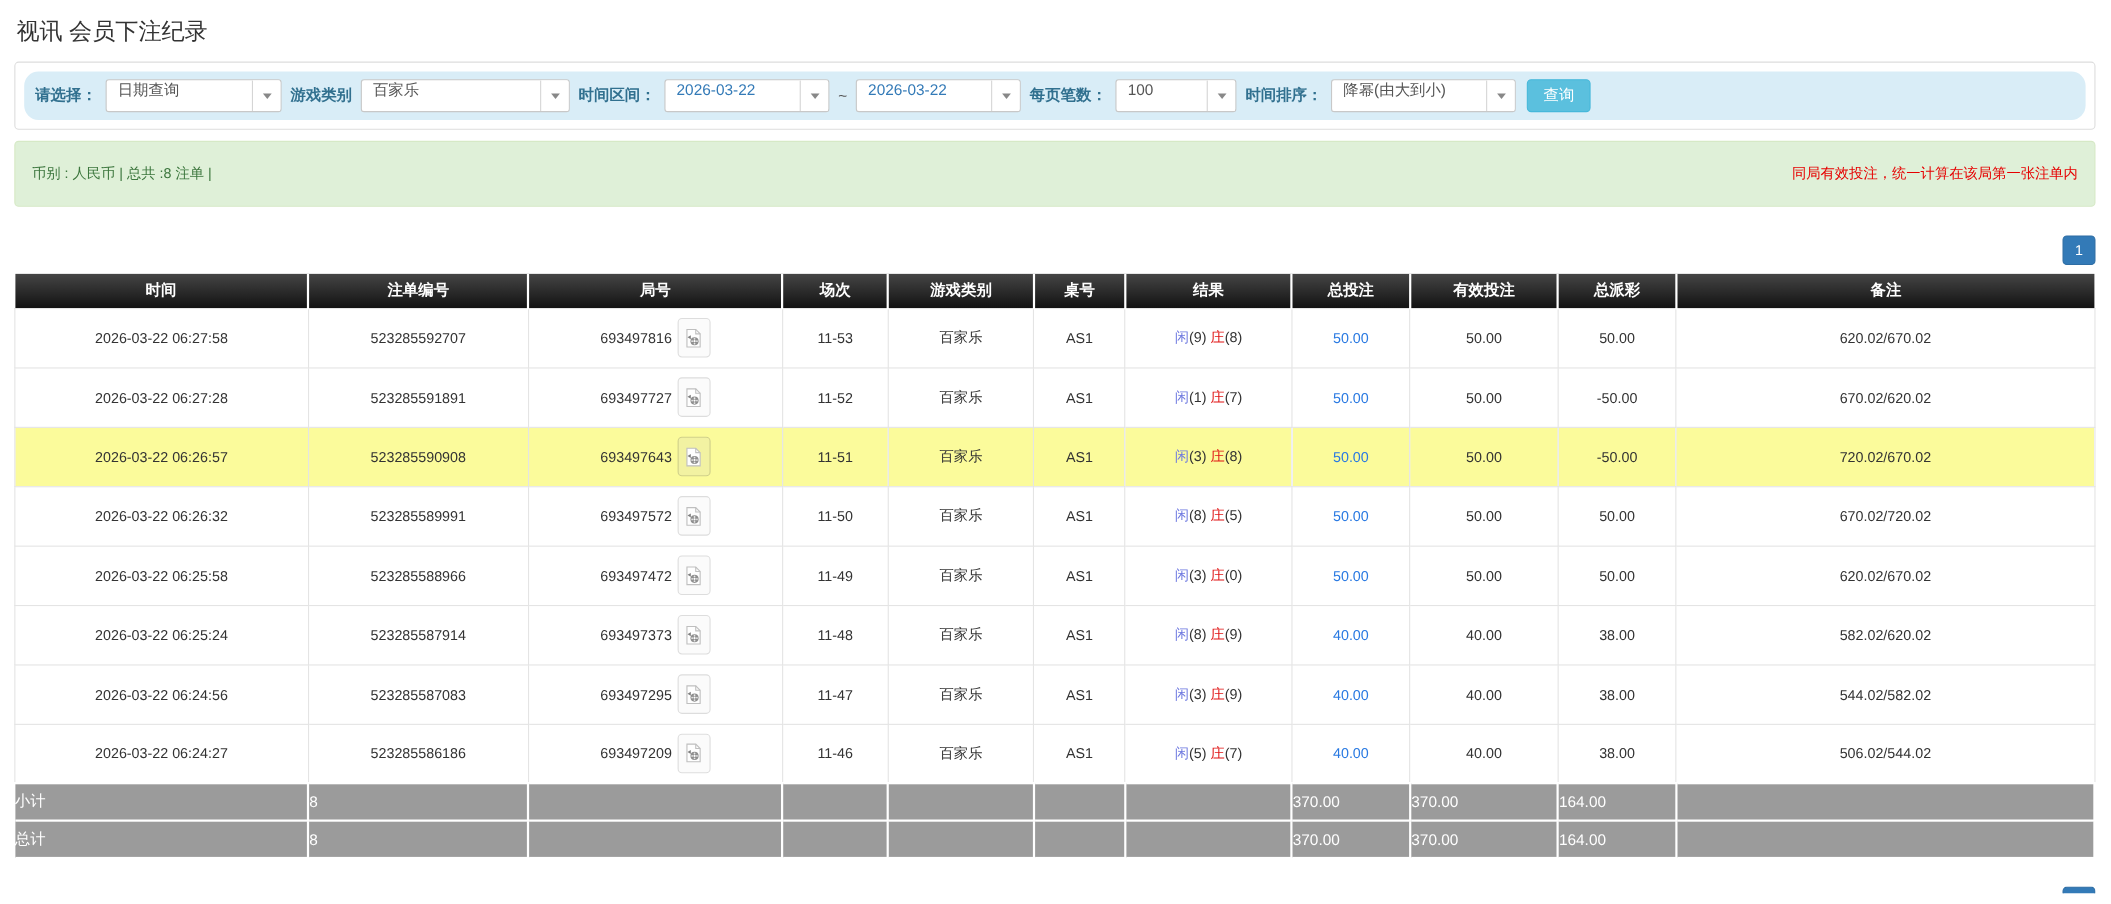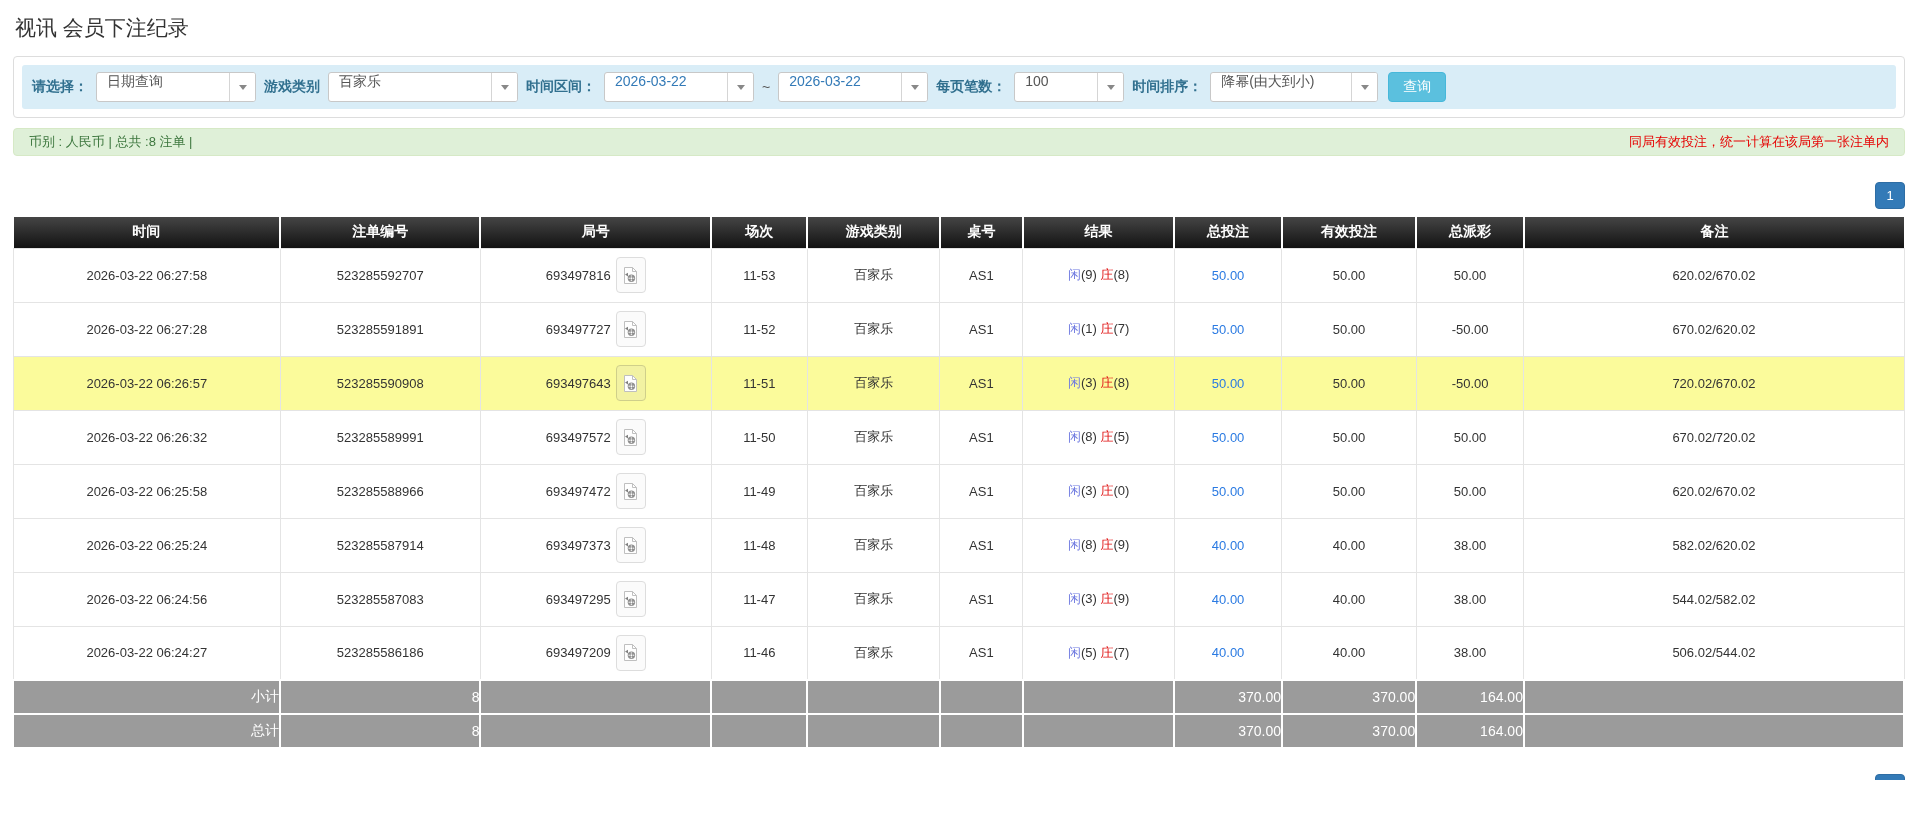--- a/index.html
+++ b/index.html
@@ -10,42 +10,42 @@
   body{
     background:#fff; color:#333;
     font-family:"Liberation Sans","DejaVu Sans",sans-serif;
     font-size:13px; width:1919px; height:822px; overflow:hidden;
   }
   .page{padding:10px 14px 0 13px;}
   h1.page-title{font-size:21px; font-weight:normal; color:#333; margin:4px 0 14px 2px;}
 
   
   .filter-panel{border:1px solid #ddd; border-radius:4px; background:#fff; padding:8px; margin-bottom:10px;}
-  .filter-bar{background:#d9edf7; border-radius:3px; padding:7px 10px; display:flex; align-items:center; gap:8px;}
+  .filter-bar{background:#d9edf7; border-radius:13px; padding:7px 10px; display:flex; align-items:center; gap:8px;}
   .flabel{font-weight:bold; color:#31708f; font-size:14px; white-space:nowrap;}
   .select{
     display:flex; height:30px; background:#fff;
     border:1px solid #c8c8c8; border-radius:3px; cursor:pointer; overflow:hidden;
   }
   .select .sel-val{flex:1; padding:0 10px; font-size:14px; color:#555; white-space:nowrap; overflow:hidden;}
   .select.blue-val .sel-val{color:#337ab7;}
   .caret-box{width:26px; align-self:stretch; display:flex; align-items:center; justify-content:center; border-left:1px solid #d5d5d5; background:#fff;}
   .caret{width:0; height:0; border-left:4px solid transparent; border-right:4px solid transparent; border-top:5px solid #888;}
   .w-type{width:160px;} .w-game{width:190px;} .w-date{width:150px;} .w-size{width:110px;} .w-sort{width:168px;}
   .tilde{color:#555; font-size:14px;}
   .btn-query{
     background:var(--accent); color:#fff; border:1px solid #46b8da; border-radius:4px;
     height:30px; padding:0 14px; font-size:14px; cursor:pointer; margin-left:2px;
     font-family:inherit;
   }
 
   
   .summary-bar{
     background:#dff0d8; border:1px solid #d6e9c6; border-radius:4px;
-    padding:0 15px; height:28px; display:flex; align-items:center; justify-content:space-between;
+    padding:0 15px; height:60px; display:flex; align-items:center; justify-content:space-between;
     margin-bottom:0;
   }
   .sum-left{color:#3c763d; font-size:13px;}
   .sum-right{color:#e60000; font-size:13px;}
 
   
   .pagination-top{display:flex; justify-content:flex-end; margin:26px 0 8px 0;}
   .page-btn{
     min-width:30px; height:27px; background:var(--pagebtn); color:#fff; border:1px solid #2e6da4;
     border-radius:4px; display:inline-flex; align-items:center; justify-content:center;
@@ -69,21 +69,21 @@
   .round-cell{display:flex; align-items:center; justify-content:center; gap:5px; height:100%;}
   .icon-btn{
     width:30px; height:36px; border:1px solid #ddd; border-radius:4px; background:#fbfbfb;
     display:inline-flex; align-items:center; justify-content:center; cursor:pointer; padding:0;
   }
   tr.row-highlight .icon-btn{background:#f2f2a2; border-color:#cfcf8a;}
   .p-label{color:var(--player);} .b-label{color:var(--banker);}
   a.bet-link{color:var(--link); text-decoration:none; cursor:pointer;}
   .neg{color:var(--negative);}
   tbody.tfoot td{
-    background:#9b9b9b; color:#fff; height:34px; text-align:right; font-size:14px;
+    background:#9b9b9b; color:#fff; height:34px; text-align:left; font-size:14px;
     border:2px solid #fff; border-left:none;
   }
 </style>
 </head>
 <body>
 
 <div class="page">
 
   <h1 class="page-title">视讯 会员下注纪录</h1>
 

